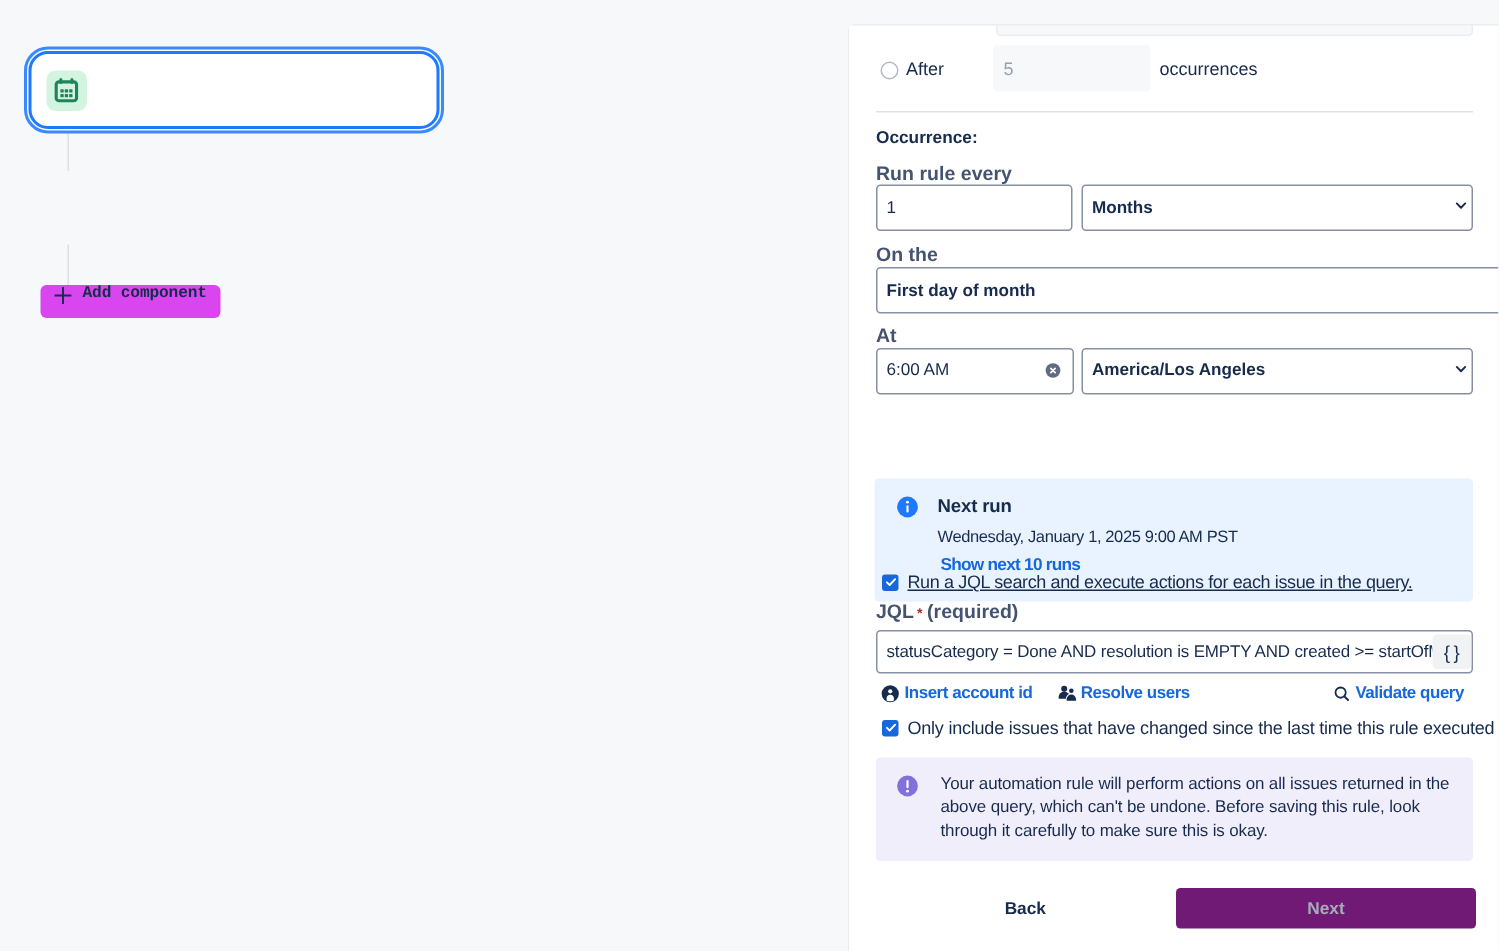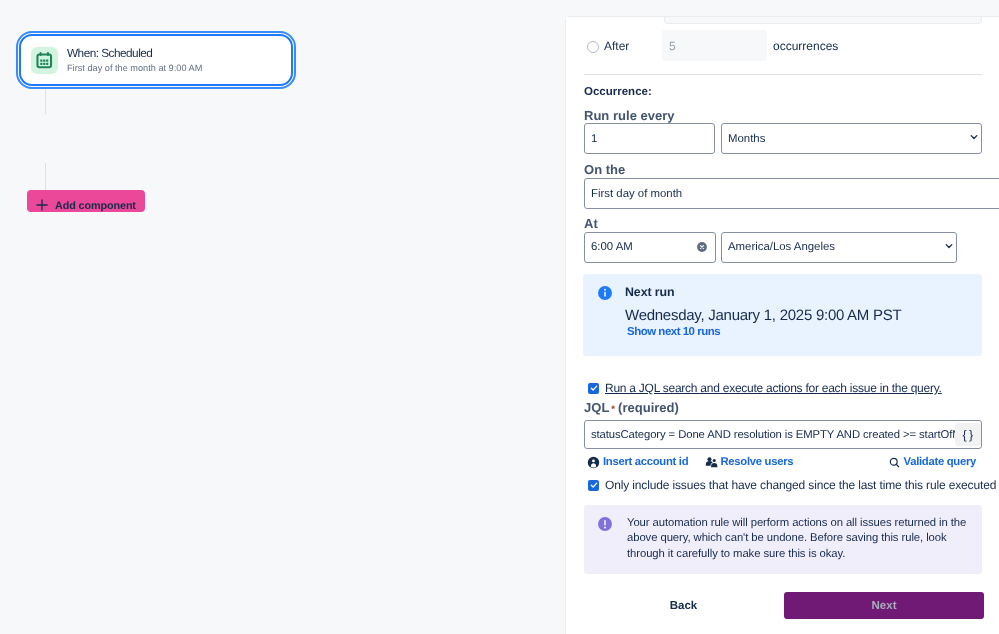--- a/index.html
+++ b/index.html
@@ -16,40 +16,40 @@
   .rule-card.sel{border:2px solid #1d7afc;border-radius:13px;
                  outline:2px solid #388bff;outline-offset:1px;}
   .rule-card.plain{border-radius:11px;
                    box-shadow:0 0 0 1px rgba(9,30,66,0.08),0 1px 1px rgba(9,30,66,0.10);}
   .rc-icon{width:27px;height:27px;border-radius:6px;display:flex;align-items:center;
            justify-content:center;flex:none;}
   .rc-text{display:flex;flex-direction:column;justify-content:center;}
   .rc-title{font-size:11.8px;color:#172b4d;line-height:13px;letter-spacing:-0.52px;}
   .rc-sub{font-size:9.2px;color:#626f86;line-height:11px;margin-top:3px;}
   .rc-sub.bold{font-weight:bold;color:#44546f;}
-  .add-comp{position:absolute;display:flex;align-items:flex-end;background:#ec4899;
-            border-radius:4px;height:22px;padding:0 9px 0 8px;box-sizing:border-box;}
+  .add-comp{position:absolute;display:flex;align-items:flex-start;background:#d946ef;
+            border-radius:4px;height:22px;padding:0 9px 0 8px;box-sizing:border-box;font-family:Liberation Mono, monospace;}
   .add-comp .lbl{font-size:10.8px;font-weight:bold;color:#172b4d;margin-left:6px;letter-spacing:-.1px;}
 
   
   .panel{position:absolute;left:565px;top:16px;width:434px;height:618px;background:#fff;
          border-top-left-radius:5px;overflow:hidden;}
   .panel:before{content:"";position:absolute;left:0;top:0;width:1px;height:618px;background:#ebecf0;}
   .panel:after{content:"";position:absolute;left:0;top:0;width:434px;height:1px;background:#ebecf0;}
   .pbody{position:absolute;left:0;top:0;width:434px;}
 
   .lbl-s{font-size:13px;font-weight:bold;color:#44546f;letter-spacing:.02px;}
   .fld{box-sizing:border-box;border:1px solid #8590a2;border-radius:3px;background:#fff;
        height:31px;display:flex;align-items:center;padding:0 8px 0 6px;font-size:11.4px;color:#172b4d;}
-  .fld.sel{justify-content:space-between;padding-right:0;}
+  .fld.sel{justify-content:space-between;padding-right:0;font-weight:bold;}
   .chev{flex:none;}
   .clearbtn{flex:none;margin-left:auto;display:flex;align-items:center;}
   .row{position:absolute;}
   .divider{position:absolute;height:1px;background:#dfe1e6;}
-  .blue-box{position:absolute;background:#e9f2ff;border-radius:3px;}
+  .blue-box{position:absolute;background:#e9f2ff;border-radius:3px;margin-top:45px;}
   .purple-box{position:absolute;background:#f1eefc;border-radius:3px;}
   .cbx{width:11px;height:11px;border-radius:2px;background:#1868db;display:flex;
        align-items:center;justify-content:center;flex:none;}
   .link{color:#1868db;font-weight:bold;}
   .act{display:flex;align-items:flex-start;gap:3px;}
   .act .t{font-size:11.3px;font-weight:bold;color:#1868db;letter-spacing:-0.3px;}
   .btn-back{position:absolute;display:flex;align-items:center;justify-content:center;
             height:28px;border-radius:3px;font-size:11.5px;font-weight:bold;color:#172b4d;}
   .btn-next{position:absolute;display:flex;align-items:center;justify-content:center;
             height:28px;border-radius:3px;background:#701a75;font-size:11.5px;
@@ -70,24 +70,20 @@
           <path d="M7.2 2.6v2.6M16.8 2.6v2.6" stroke="#1f845a" stroke-width="2.6" stroke-linecap="round"></path>
           <rect x="3.2" y="4.6" width="17.6" height="16.4" rx="2.4" stroke="#1f845a" stroke-width="2.7"></rect>
           <rect x="6.8" y="11.0" width="2.9" height="2.8" rx=".5" fill="#1f845a"></rect>
           <rect x="10.6" y="11.0" width="2.9" height="2.8" rx=".5" fill="#1f845a"></rect>
           <rect x="14.4" y="11.0" width="2.9" height="2.8" rx=".5" fill="#1f845a"></rect>
           <rect x="6.8" y="15.2" width="2.9" height="2.8" rx=".5" fill="#1f845a"></rect>
           <rect x="10.6" y="15.2" width="2.9" height="2.8" rx=".5" fill="#1f845a"></rect>
           <rect x="14.4" y="15.2" width="2.9" height="2.8" rx=".5" fill="#1f845a"></rect>
         </svg>
       </div>
-      <div class="rc-text" style="margin-left:9px;">
-        <div class="rc-title">When: Scheduled</div>
-        <div class="rc-sub">First day of the month at 9:00 AM</div>
-      </div>
     </div>
 
 
     <div class="add-comp" style="left:27px;top:190px;">
       <span style="display:flex;">
         <svg width="14" height="14" viewBox="0 0 24 24">
           <path d="M12 2.4v19.2M2.4 12h19.2" stroke="#172b4d" stroke-width="2.2" stroke-linecap="butt"></path>
         </svg>
       </span>
       <span class="lbl">Add component</span>
@@ -144,39 +140,39 @@
       <div class="lbl-s" style="position:absolute;left:19px;top:200px;">At</div>
       <div class="fld" style="position:absolute;left:19px;top:215.5px;width:132px;">
         <span>6:00 AM</span>
         <span class="clearbtn" style="margin-right:-1px;">
           <svg width="12" height="12" viewBox="0 0 24 24">
             <circle cx="12" cy="12" r="9.8" fill="#5e6c84"></circle>
             <path d="M9.1 9.1l5.8 5.8M14.9 9.1l-5.8 5.8" stroke="#fff" stroke-width="2.3" stroke-linecap="round"></path>
           </svg>
         </span>
       </div>
-      <div class="fld sel" style="position:absolute;left:156px;top:215.5px;width:236px;">
+      <div class="fld sel" style="position:absolute;left:156px;top:215.5px;width:261px;">
         <span>America/Los Angeles</span>
         <span class="chev">
           <svg width="14" height="14" viewBox="0 0 24 24">
               <path d="M7.2 9.6l4.8 5 4.8-5" stroke="#172b4d" stroke-width="2.2" fill="none" stroke-linecap="round" stroke-linejoin="round"></path>
             </svg>
         </span>
       </div>
 
       <div class="blue-box" style="left:18px;top:258px;width:399px;height:82px;">
         <span style="position:absolute;left:14px;top:11px;display:flex;">
           <svg width="16" height="16" viewBox="0 0 24 24">
             <circle cx="12" cy="12" r="10.4" fill="#1d7afc"></circle>
             <rect x="10.9" y="10.3" width="2.2" height="7.2" rx="1.1" fill="#fff"></rect>
             <circle cx="12" cy="7.2" r="1.4" fill="#fff"></circle>
           </svg>
         </span>
         <div style="position:absolute;left:42px;top:11px;font-size:12.4px;font-weight:bold;color:#172b4d;letter-spacing:-.1px;">Next run</div>
-        <div style="position:absolute;left:42px;top:33px;font-size:15px;color:#172b4d;letter-spacing:-0.26px;">Wednesday, January 1, 2025 9:00 AM PST</div>
+        <div style="position:absolute;left:42px;top:33px;font-size:11px;color:#172b4d;letter-spacing:-0.26px;">Wednesday, January 1, 2025 9:00 AM PST</div>
         <div class="link" style="position:absolute;left:44px;top:52px;font-size:11.5px;letter-spacing:-0.5px;">Show next 10 runs</div>
       </div>
 
       <div style="position:absolute;left:23px;top:365px;display:flex;align-items:center;">
         <span class="cbx">
           <svg width="10" height="10" viewBox="0 0 24 24">
               <path d="M5.5 12.5l4.3 4.3 8.8-9.3" stroke="#fff" stroke-width="3" fill="none" stroke-linecap="round" stroke-linejoin="round"></path>
             </svg>
         </span>
         <span style="margin-left:6px;font-size:12px;color:#172b4d;letter-spacing:-0.25px;text-decoration:underline;">Run a JQL search and execute actions for each issue in the query.</span>

